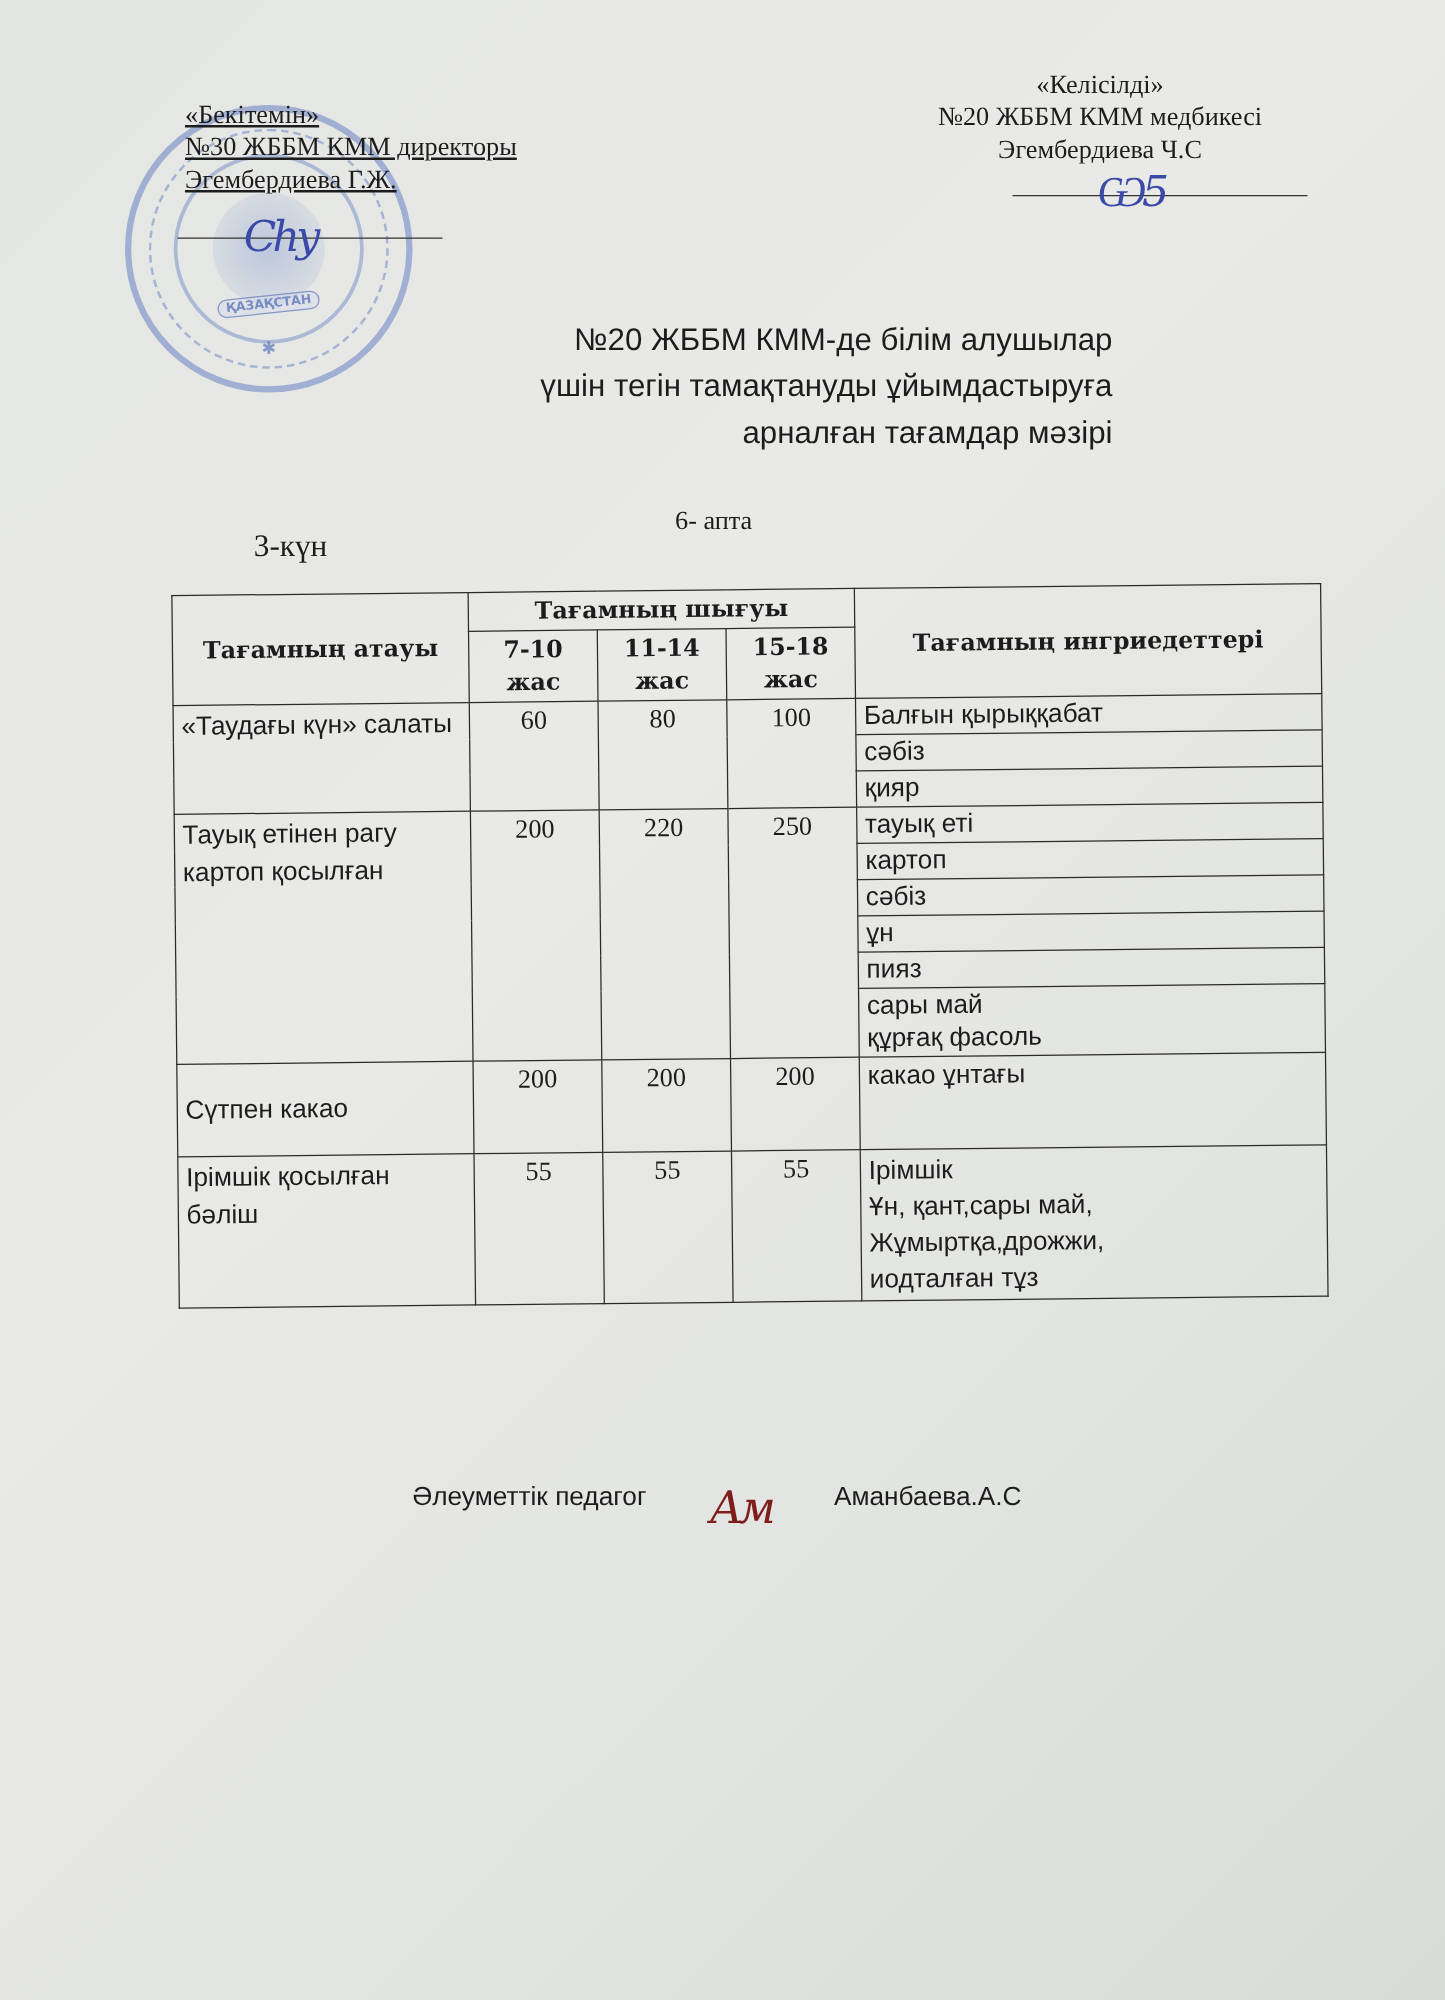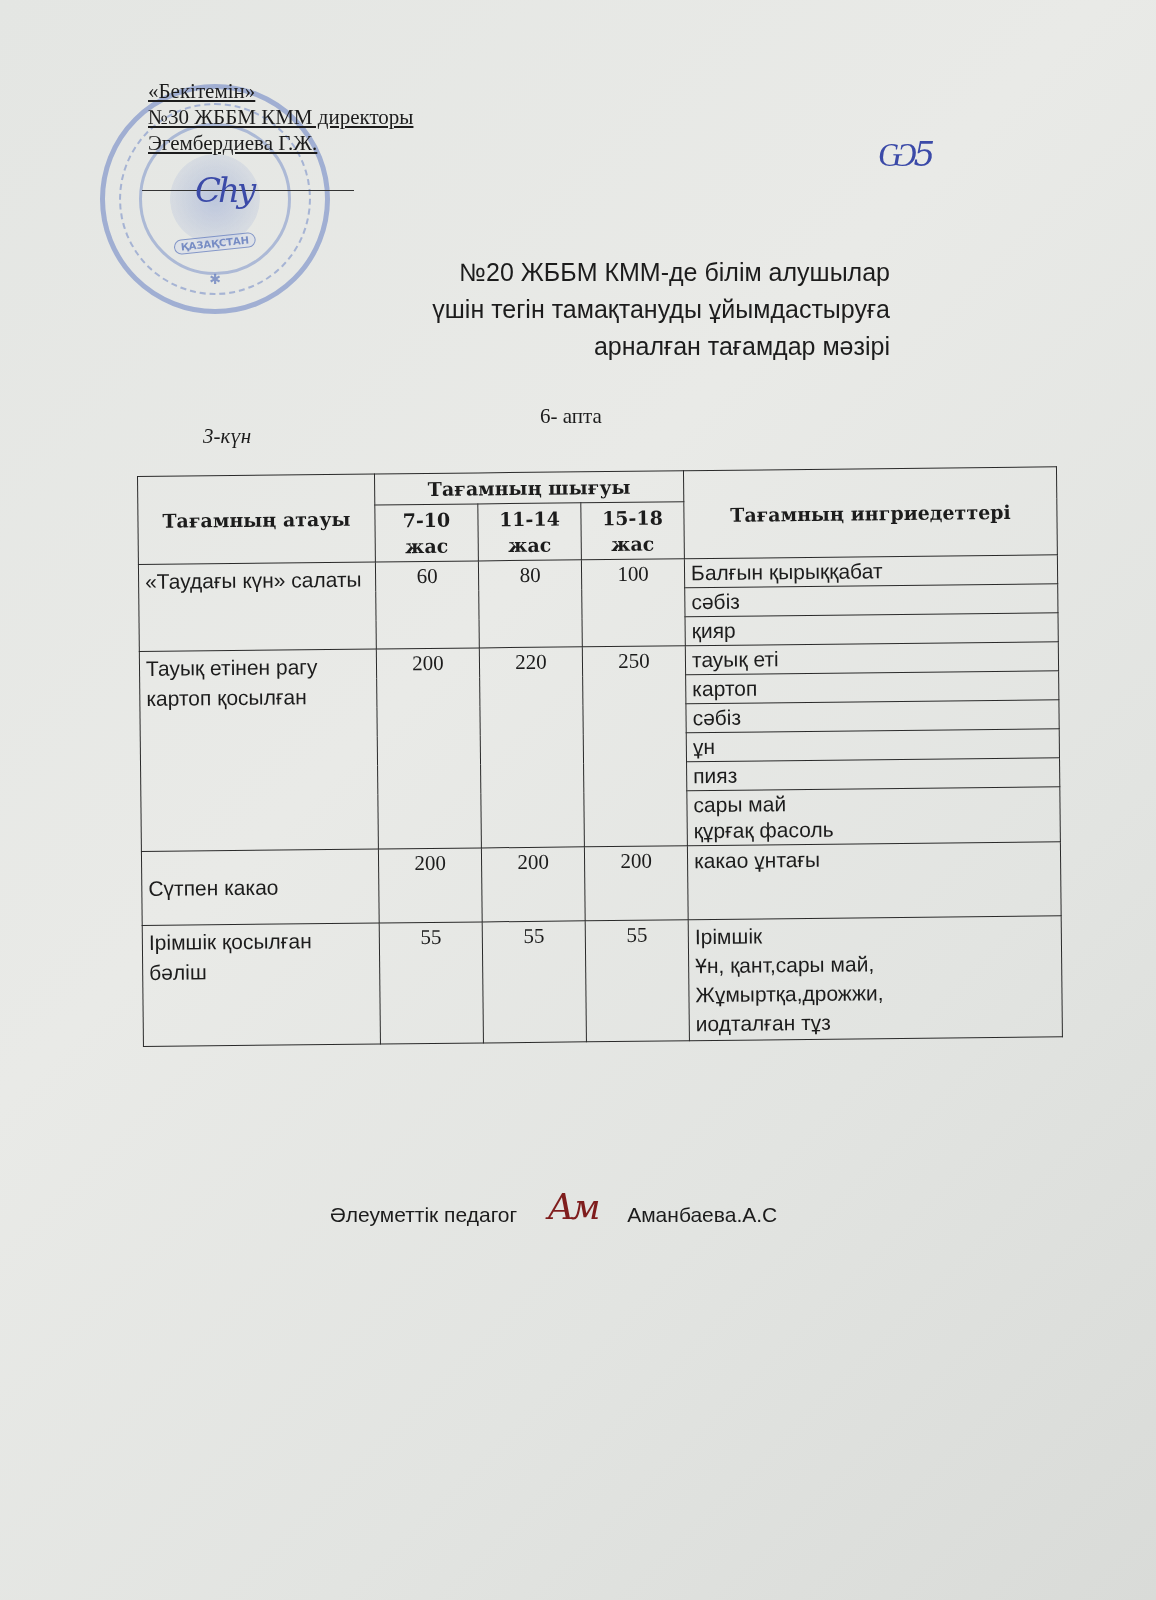--- a/index.html
+++ b/index.html
@@ -61,21 +61,21 @@
   .sig {
     position: absolute; font-family: "DejaVu Serif", serif; font-style: italic;
     color: #3b4aa8; font-size: 34px; letter-spacing: -3px;
   }
 
   
   .title {
     position: absolute; left: 310px; top: 254px; width: 580px; text-align: right;
     font-family: "Liberation Sans", sans-serif; font-size: 25px; line-height: 37px;
   }
-  .day { position: absolute; left: 203px; top: 424px; font-size: 21px; font-style: italic; }
+  .day { position: absolute; left: 203px; top: 424px; font-size: 25px; }
   .week { position: absolute; left: 540px; top: 404px; font-size: 21px; }
 
   
   table.menu {
     position: absolute; left: 137px; top: 476px; width: 920px;
     border-collapse: collapse; font-size: 21px; transform: rotate(-0.6deg);
     transform-origin: left top;
   }
   table.menu td, table.menu th {
     border: 1.5px solid #2a2a2a; vertical-align: top; padding: 2px 6px;
@@ -84,21 +84,21 @@
     font-weight: bold; text-align: center; vertical-align: middle;
     font-family: "DejaVu Serif", serif; font-size: 19px; line-height: 26px;
   }
   .col-name { width: 224px; font-family: "Liberation Sans", sans-serif; font-size: 21px; line-height: 30px; }
   .col-num { width: 90px; text-align: center; }
   .col-ing { font-family: "Liberation Sans", sans-serif; font-size: 21px; line-height: 26px; }
   .ing-row td.col-ing { padding-top: 1px; padding-bottom: 1px; }
 
   .footer {
     position: absolute; left: 330px; top: 1186px; font-family: "Liberation Sans", sans-serif;
-    font-size: 21px; display: flex; align-items: flex-end; gap: 10px;
+    font-size: 21px; display: flex; align-items: flex-start; gap: 30px;
   }
   .footer .sig-inline {
     font-family: "DejaVu Serif", serif; font-style: italic; color: #7f1d1d;
     font-size: 36px; letter-spacing: -4px; width: 90px; text-align: center;
   }
 </style>
 </head>
 <body>
 
 <div class="page">
@@ -110,20 +110,26 @@
   </div>
 
   <div class="approve-left">
     <div>«Бекітемін»</div>
     <div>№30 ЖББМ КММ директоры</div>
     <div>Эгембердиева Г.Ж.</div>
     <span class="line"></span>
   </div>
   <div class="sig" style="left:195px; top:170px;">Сһу</div>
 
+  <div class="approve-right">
+    <div>«Келісілді»</div>
+    <div>№20 ЖББМ КММ медбикесі</div>
+    <div>Эгембердиева Ч.С</div>
+    <span class="line"></span>
+  </div>
   <div class="sig" style="left:878px; top:134px;">Ѡ5</div>
 
   <div class="title">
     <div>№20 ЖББМ КММ-де білім алушылар</div>
     <div>үшін тегін тамақтануды ұйымдастыруға</div>
     <div>арналған тағамдар мәзірі</div>
   </div>
 
   <div class="day">3-күн</div>
   <div class="week">6- апта</div>

